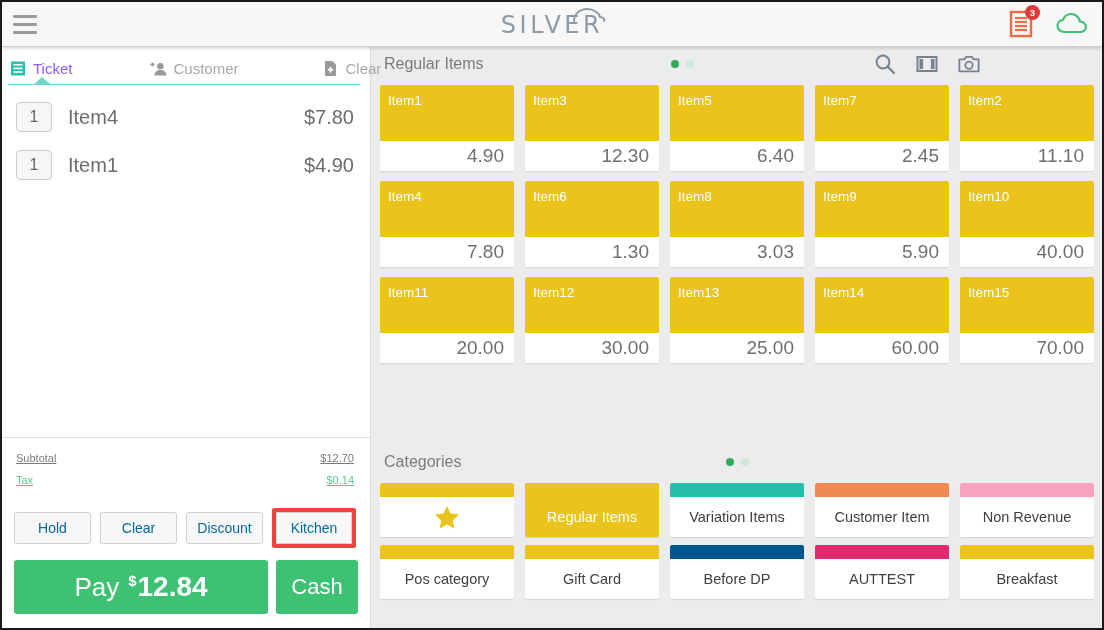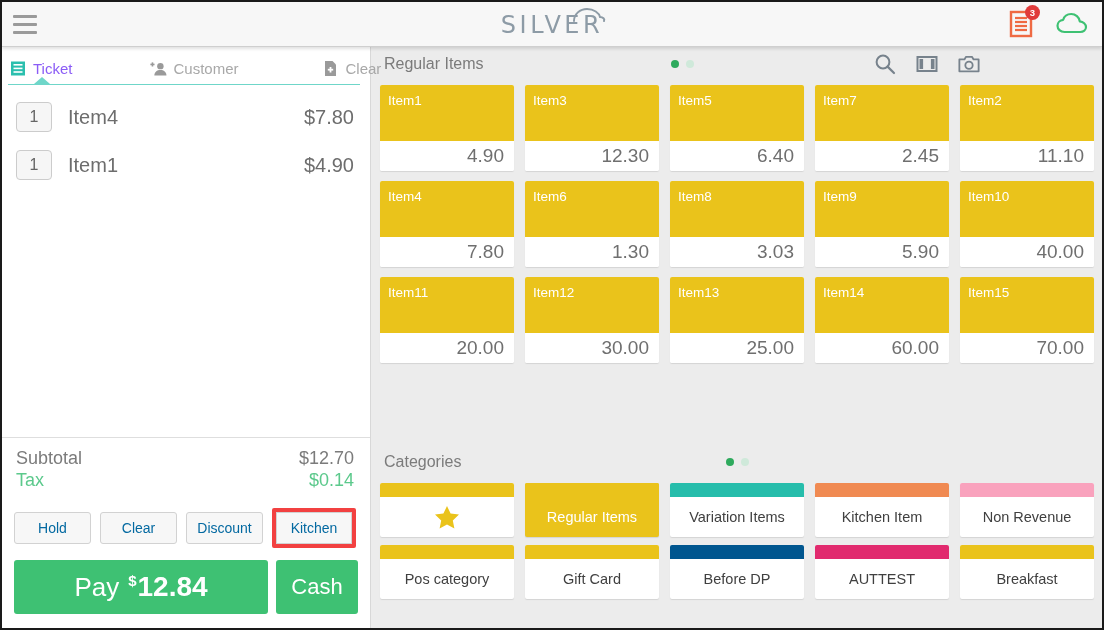--- a/index.html
+++ b/index.html
@@ -114,21 +114,21 @@
     flex: 0 0 auto;
   }
   .row-name { margin-left: 16px; font-size: 20px; color: #6d6d6d; flex: 1 1 auto; }
   .row-price { font-size: 20px; color: #6d6d6d; }
 
   .totals {
     position: absolute; left: 0; right: 0; bottom: 133px;
     border-top: 1px solid #dedede;
     padding: 9px 16px 4px 14px;
   }
-  .total-line { display: flex; justify-content: space-between; font-size: 18px; line-height: 22px; }
+  .total-line { display: flex; justify-content: space-between; font-size: 11px; line-height: 22px; text-decoration: underline; }
   .total-line.subtotal { color: #7b7b7b; }
   .total-line.tax { color: #5cc98c; align-items: center; }
 
   .action-buttons {
     position: absolute; left: 12px; bottom: 80px;
     display: flex; gap: 9px; align-items: center;
   }
   .btn-sm {
     min-width: 77px; height: 32px;
     border: 1px solid #d2d2d2; border-radius: 3px;
@@ -471,21 +471,21 @@
           <div class="cat-body">Regular Items</div>
         </div>
 
         <div class="cat-tile">
           <div class="cat-bar" style="background:#26bdab"></div>
           <div class="cat-body">Variation Items</div>
         </div>
 
         <div class="cat-tile">
           <div class="cat-bar" style="background:#f08a52"></div>
-          <div class="cat-body">Kitchen Item</div>
+          <div class="cat-body">Customer Item</div>
         </div>
 
         <div class="cat-tile">
           <div class="cat-bar" style="background:#f9a2bd"></div>
           <div class="cat-body">Non Revenue</div>
         </div>
 
         <div class="cat-tile">
           <div class="cat-bar" style="background:#eac31b"></div>
           <div class="cat-body">Pos category</div>

